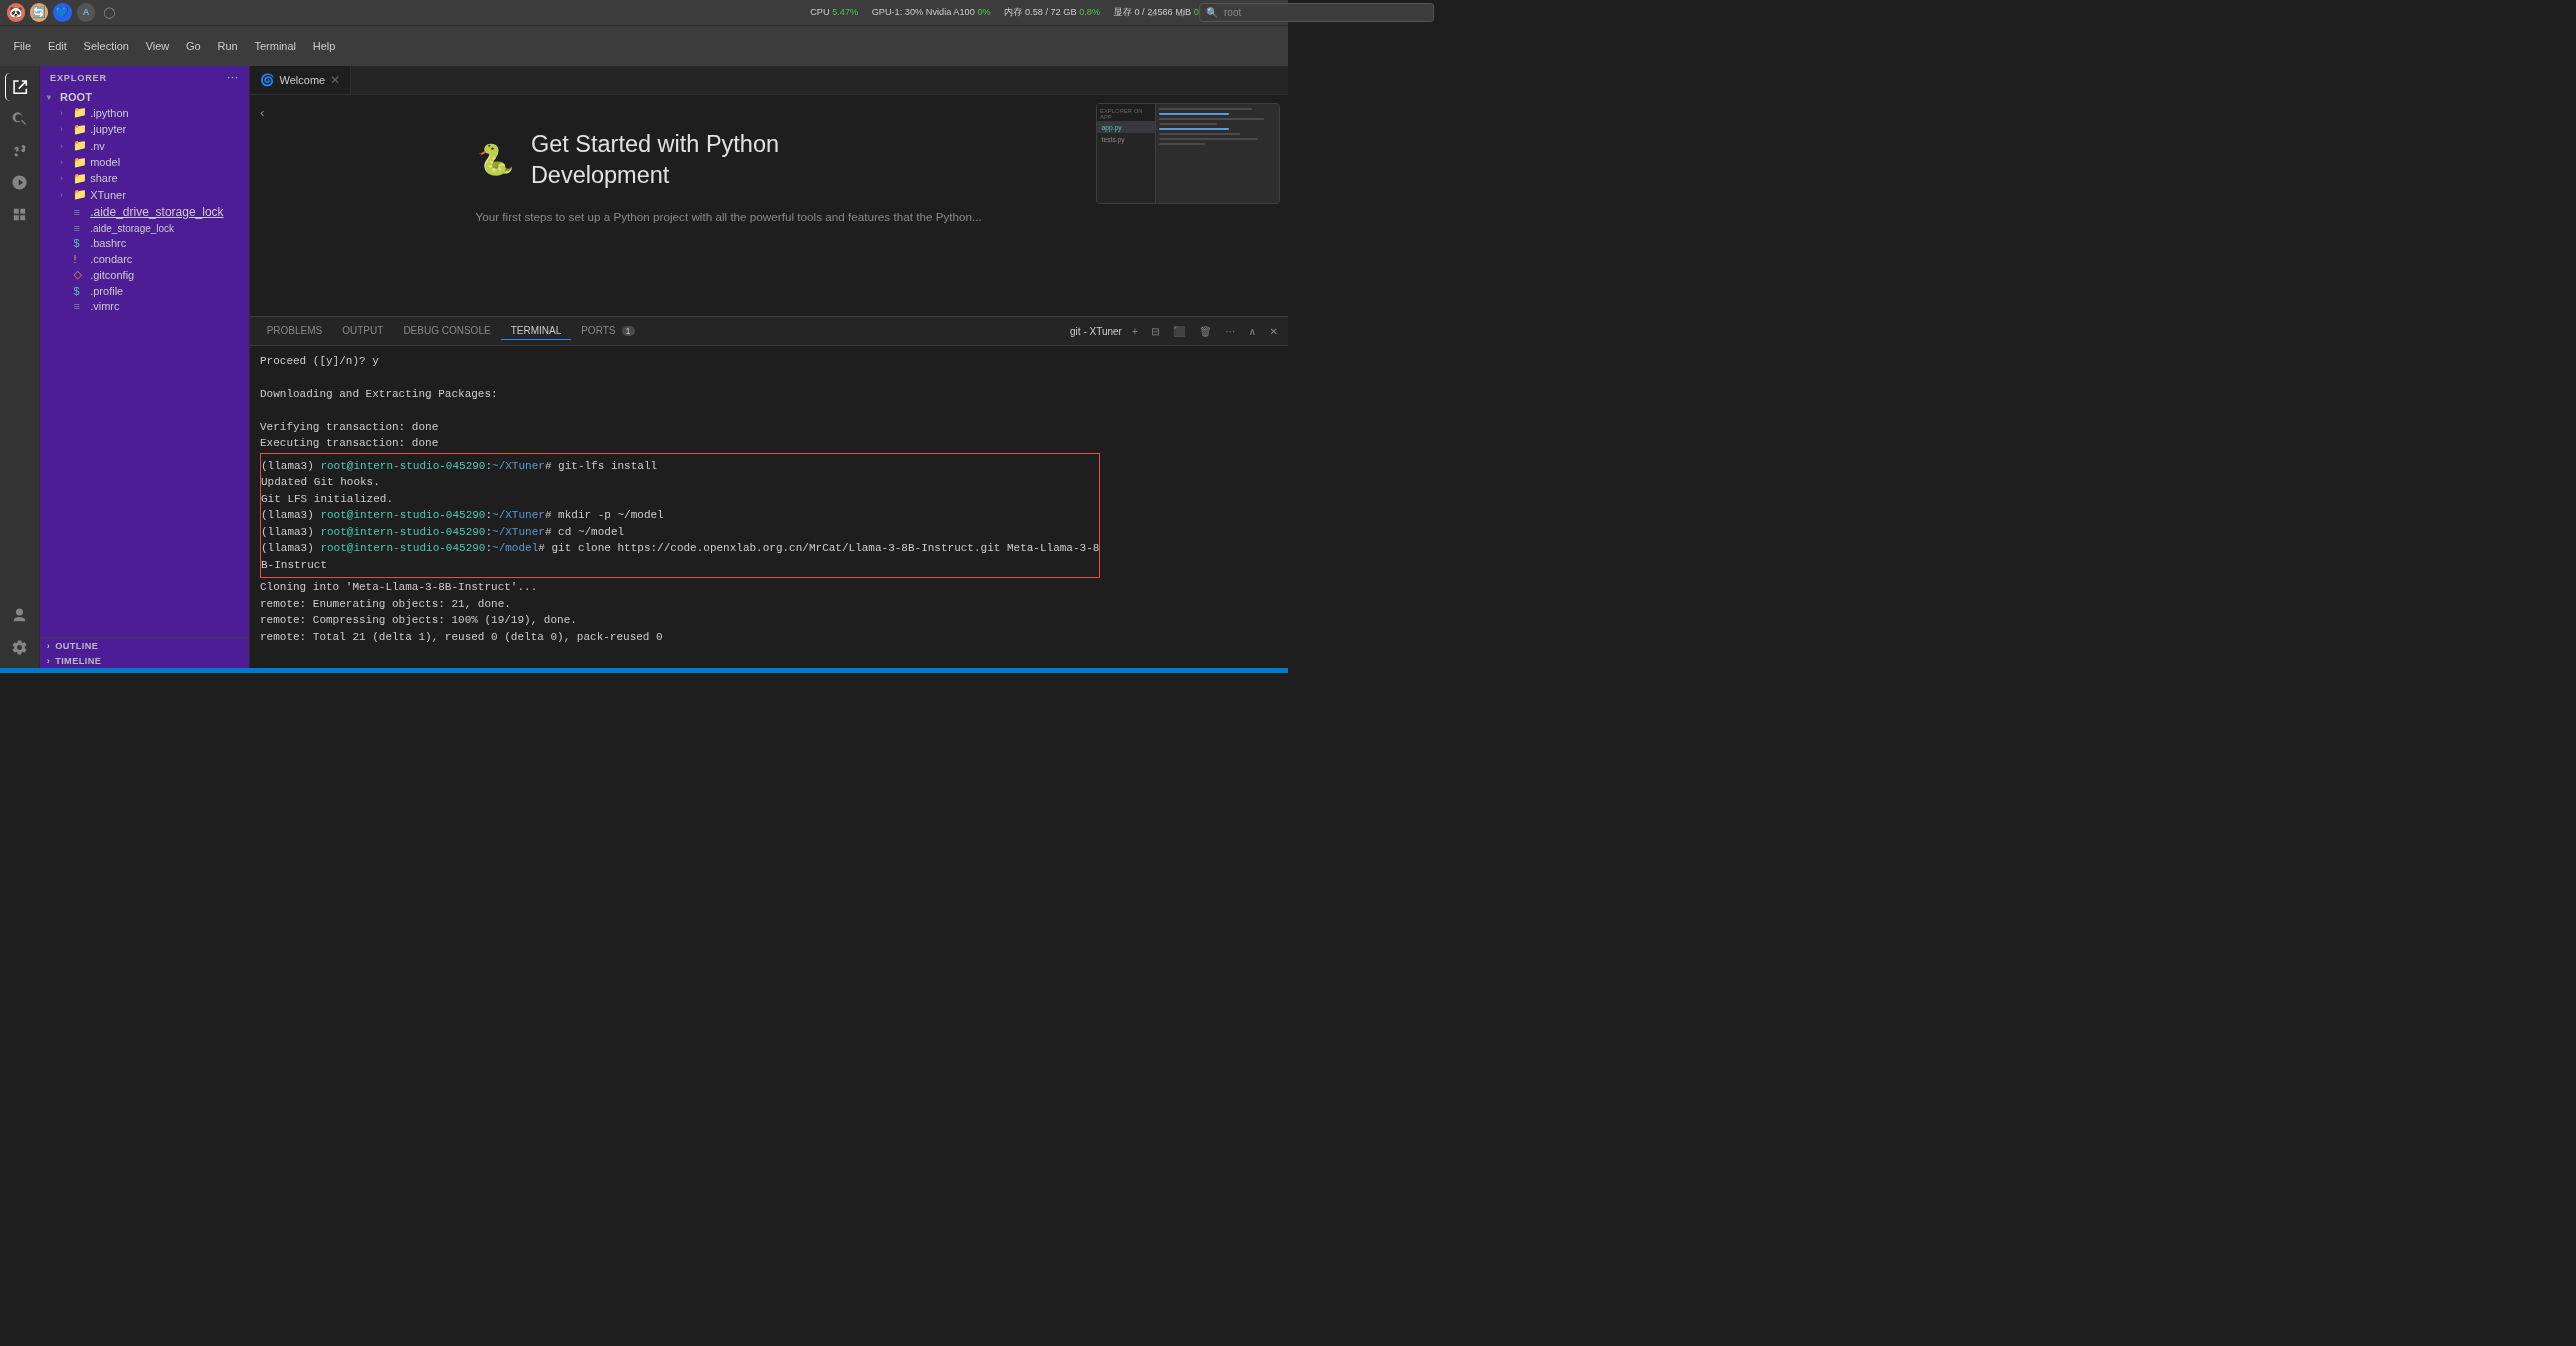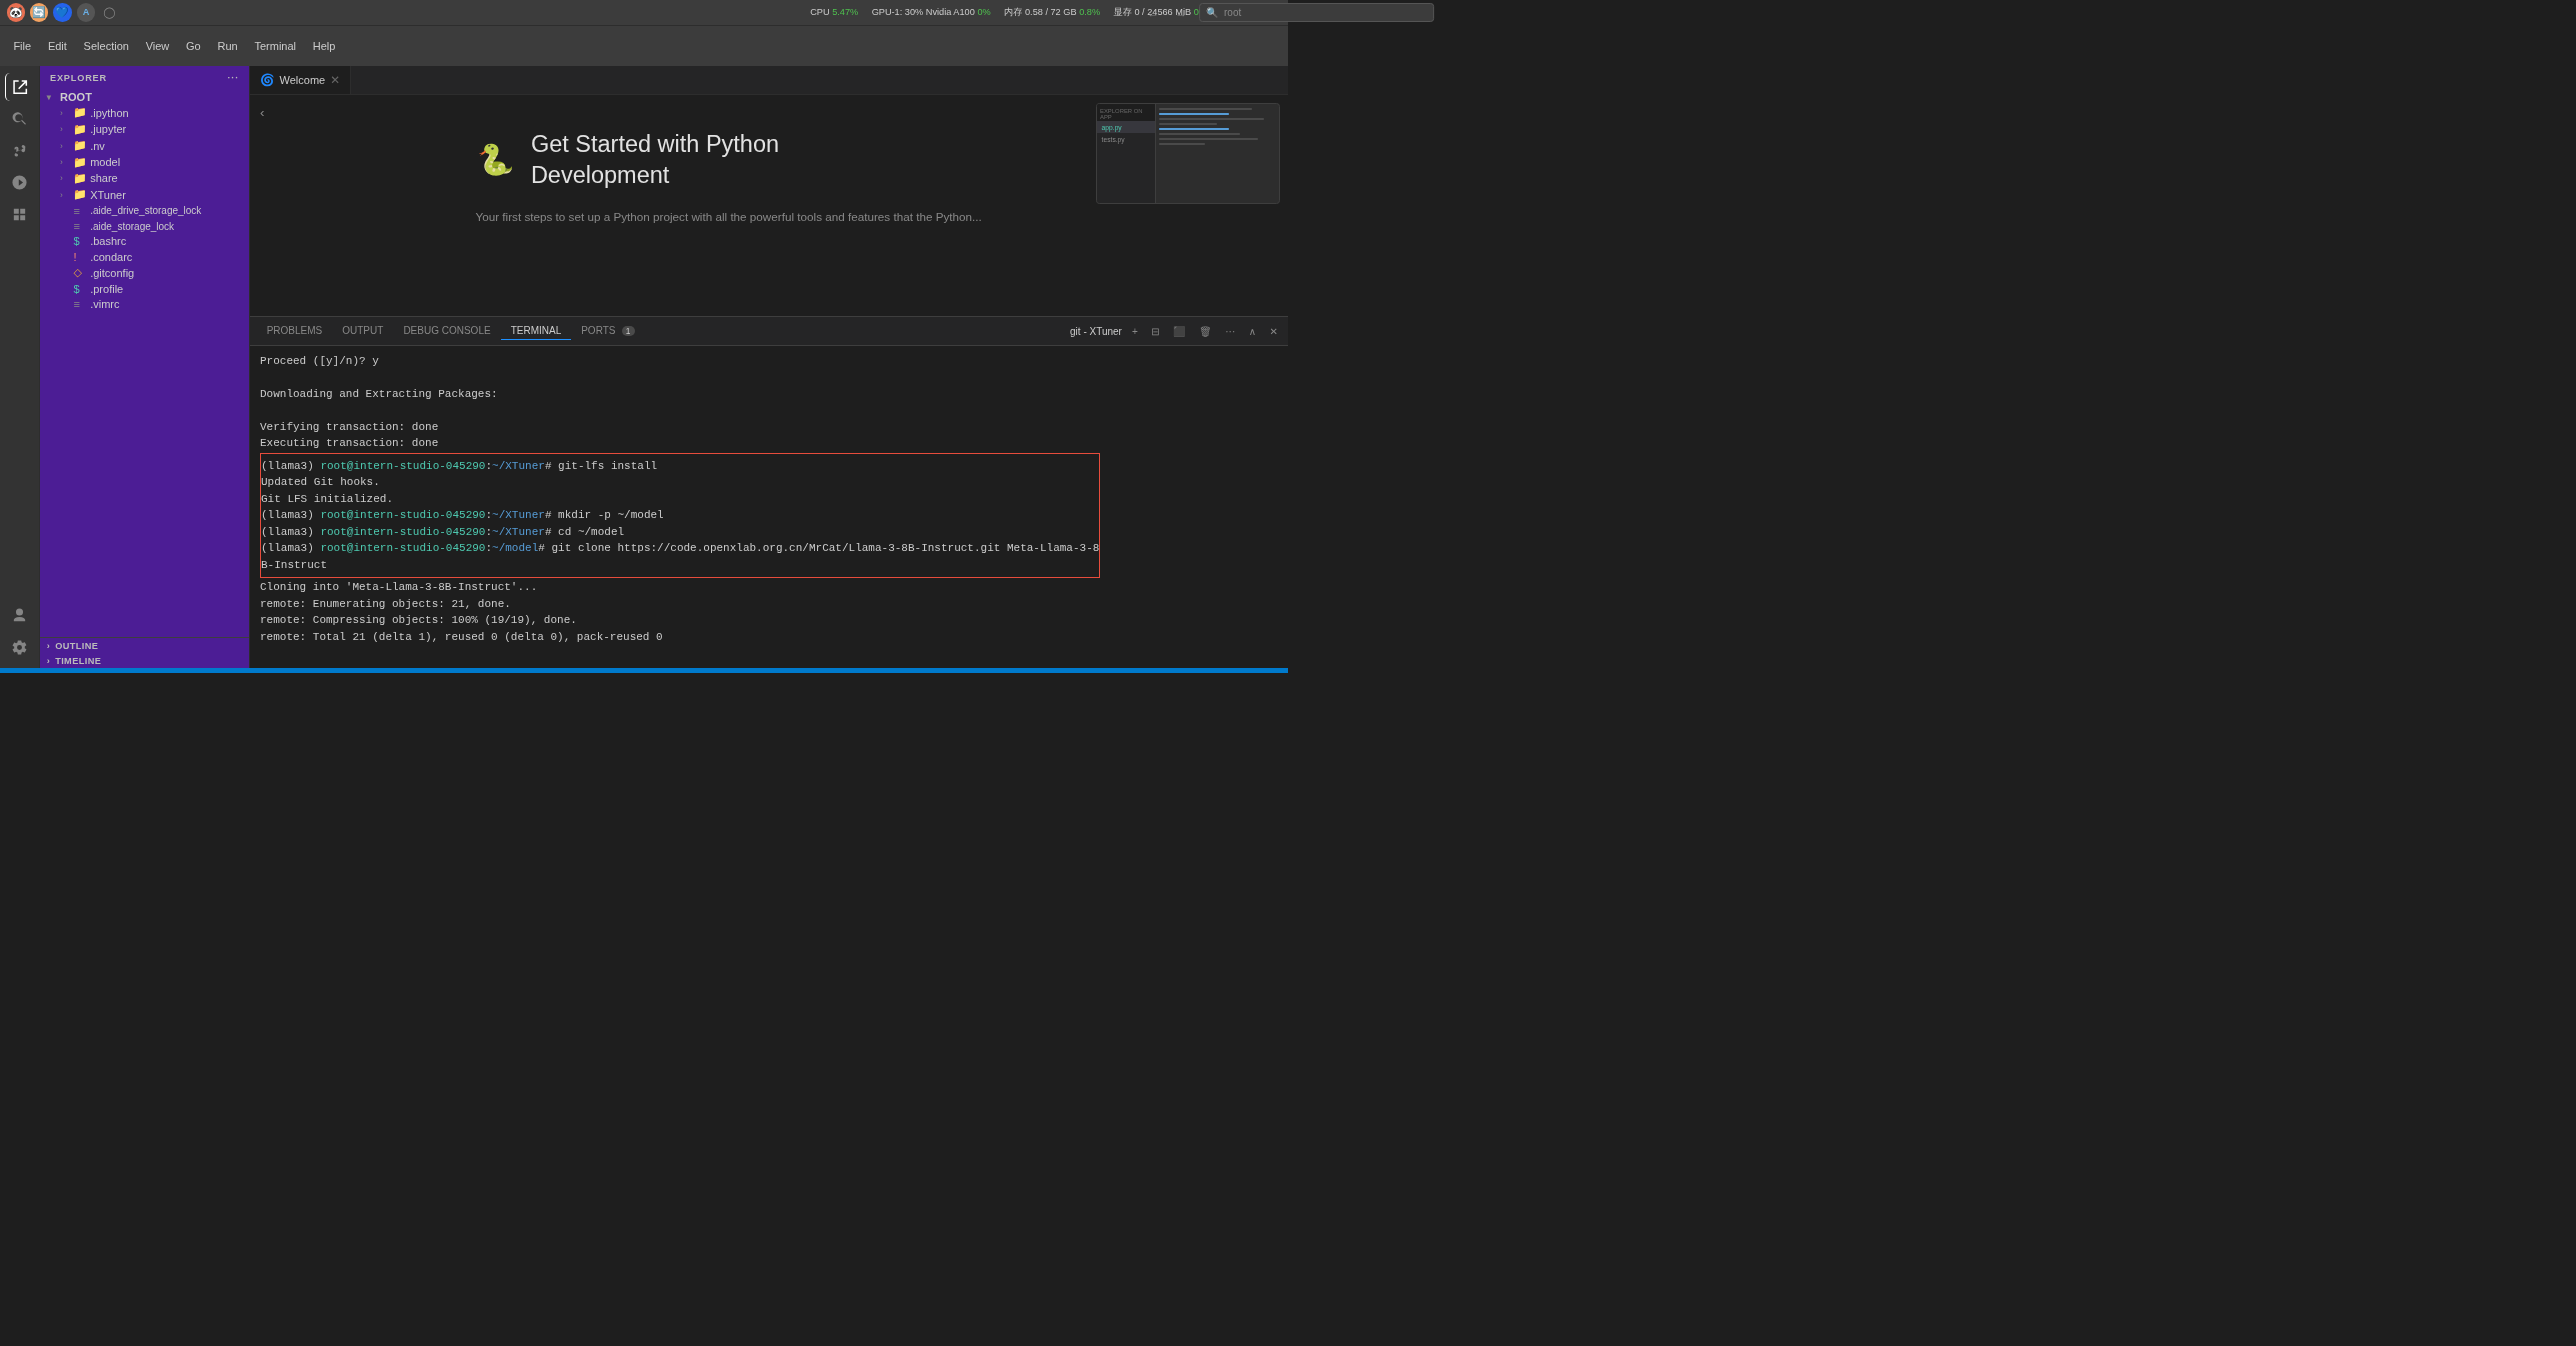--- a/index.html
+++ b/index.html
@@ -550,21 +550,21 @@
         <span>share</span>
       </div>
       <div class="tree-item" style="padding-left:20px;">
         <span class="tree-arrow">›</span>
         <span class="tree-icon file-icon-yellow">📁</span>
         <span>XTuner</span>
       </div>
       <div class="tree-item" style="padding-left:20px;">
         <span class="tree-arrow" style="visibility:hidden;">›</span>
         <span class="tree-icon" style="color:#888;">≡</span>
-        <span style="font-size:10px;">.aide_drive_storage_lock</span>
+        <span style="font-size:12px;text-decoration:underline;">.aide_drive_storage_lock</span>
       </div>
       <div class="tree-item" style="padding-left:20px;">
         <span class="tree-arrow" style="visibility:hidden;">›</span>
         <span class="tree-icon" style="color:#888;">≡</span>
         <span style="font-size:10px;">.aide_storage_lock</span>
       </div>
       <div class="tree-item" style="padding-left:20px;">
         <span class="tree-arrow" style="visibility:hidden;">›</span>
         <span class="tree-icon file-icon-green">$</span>
         <span>.bashrc</span>

